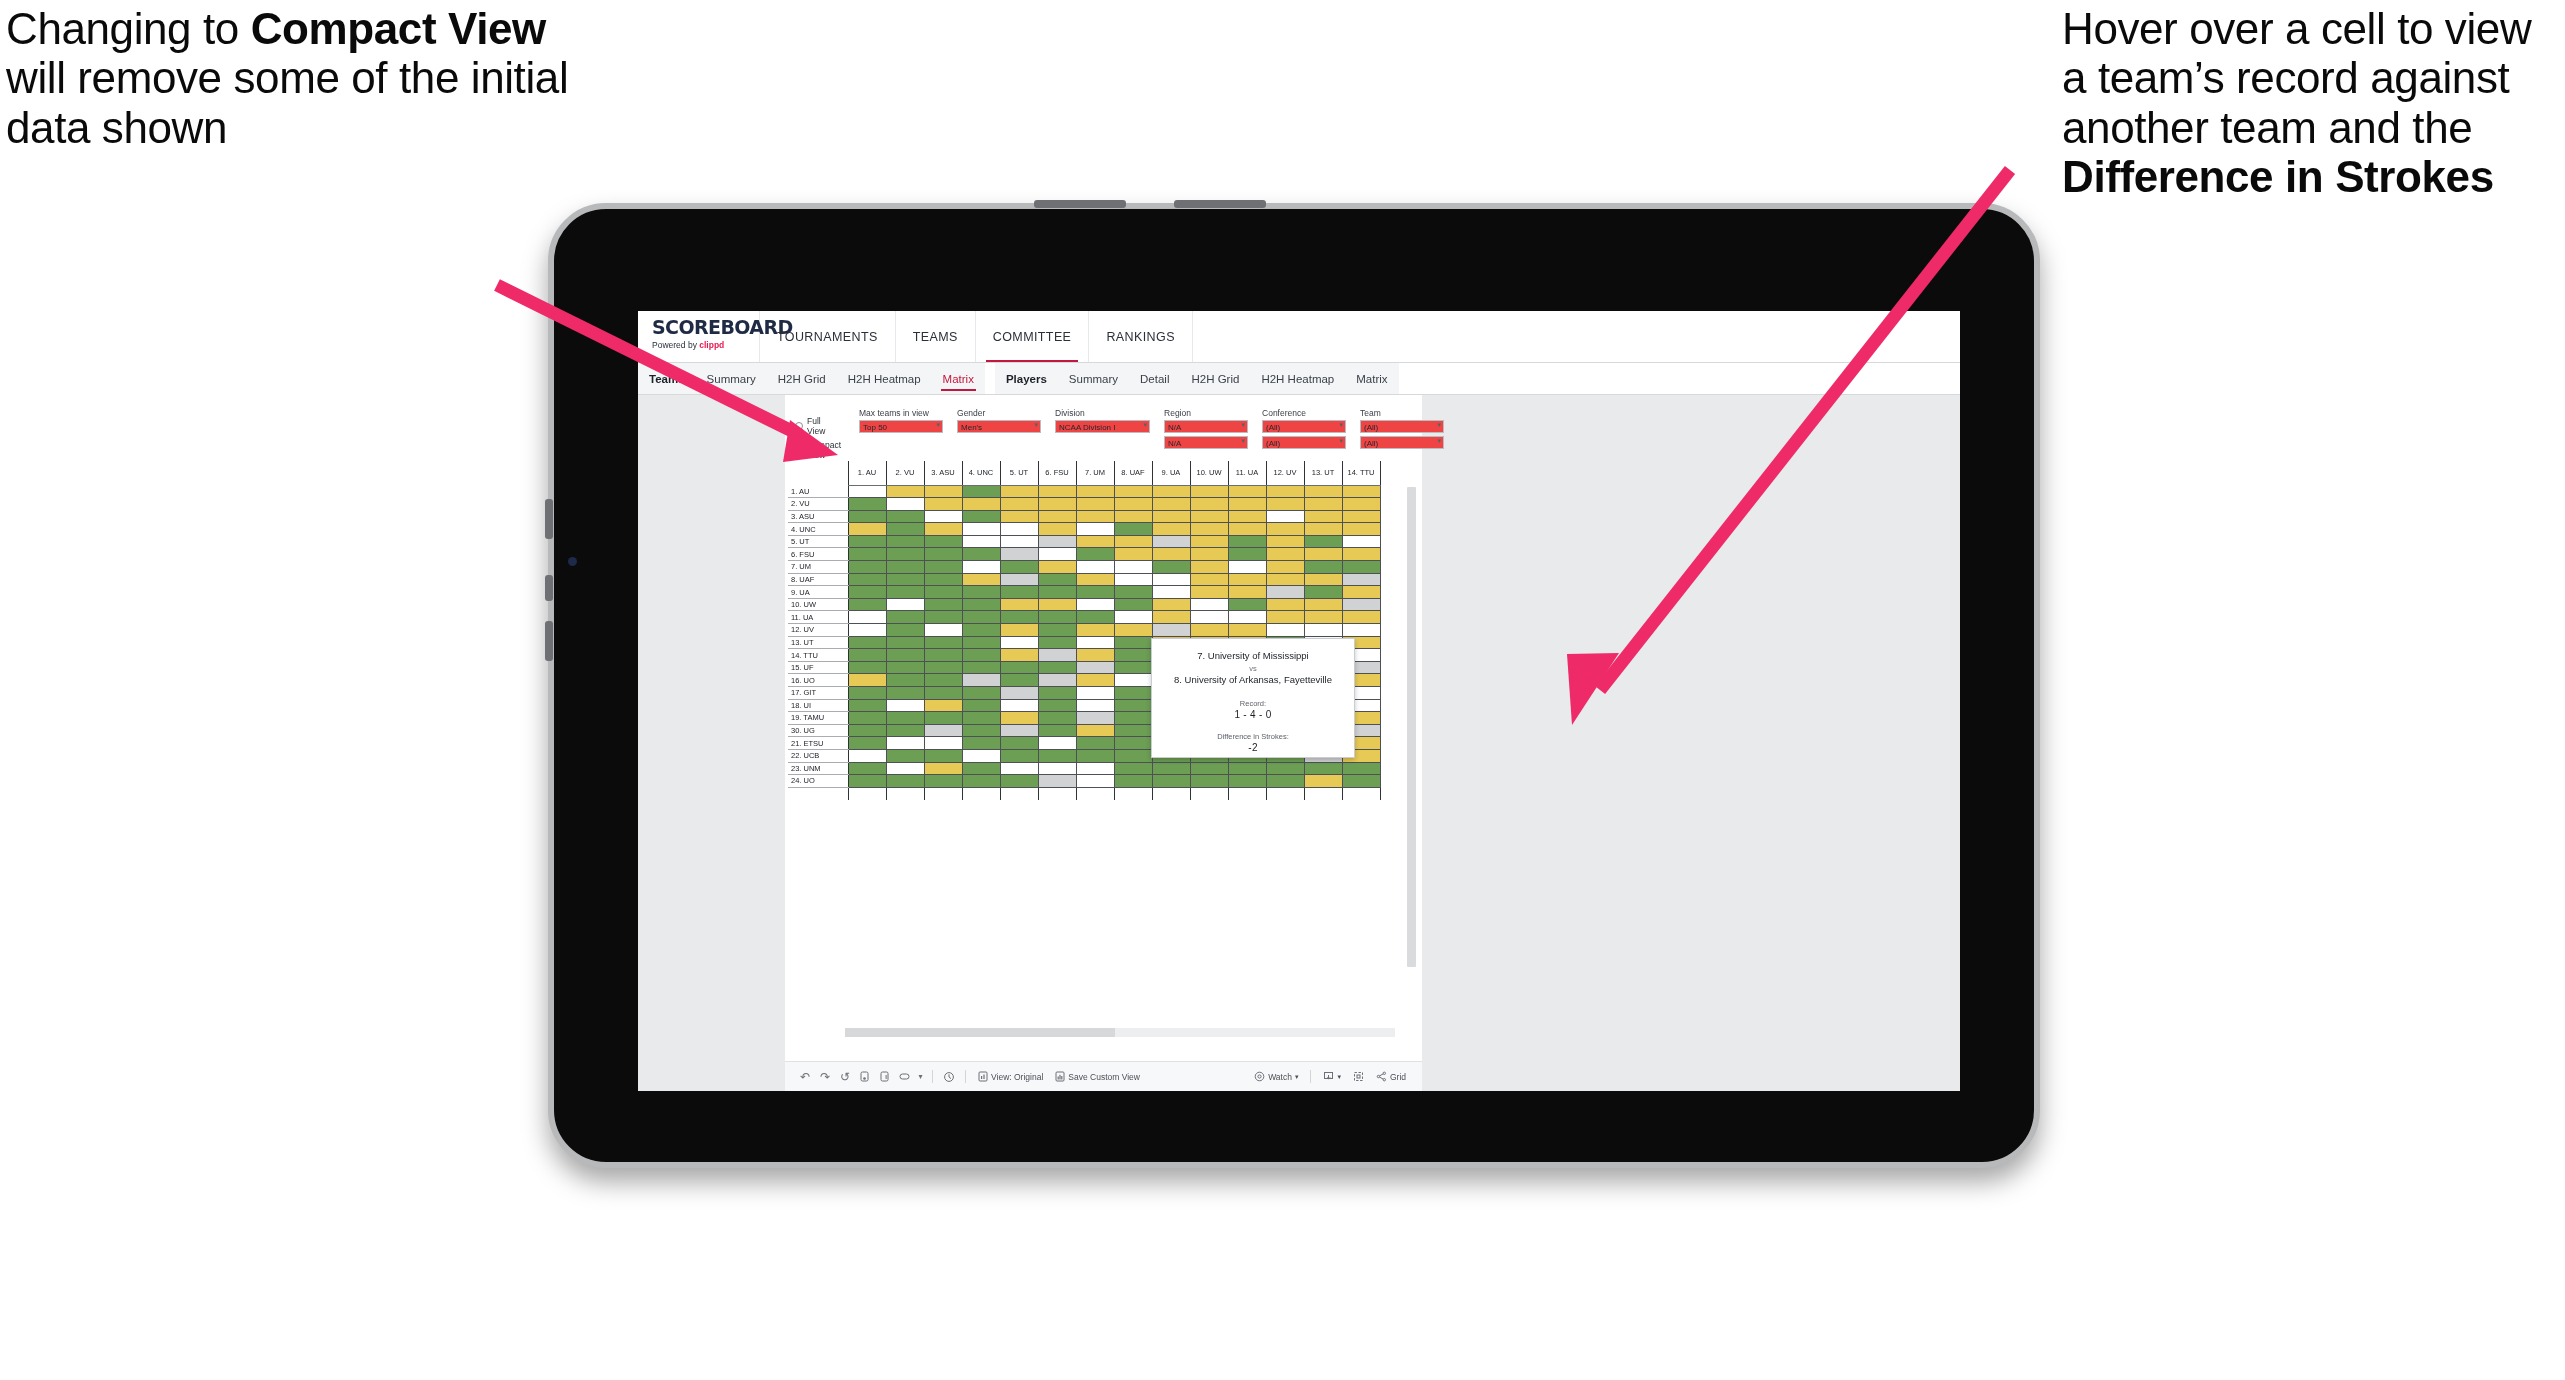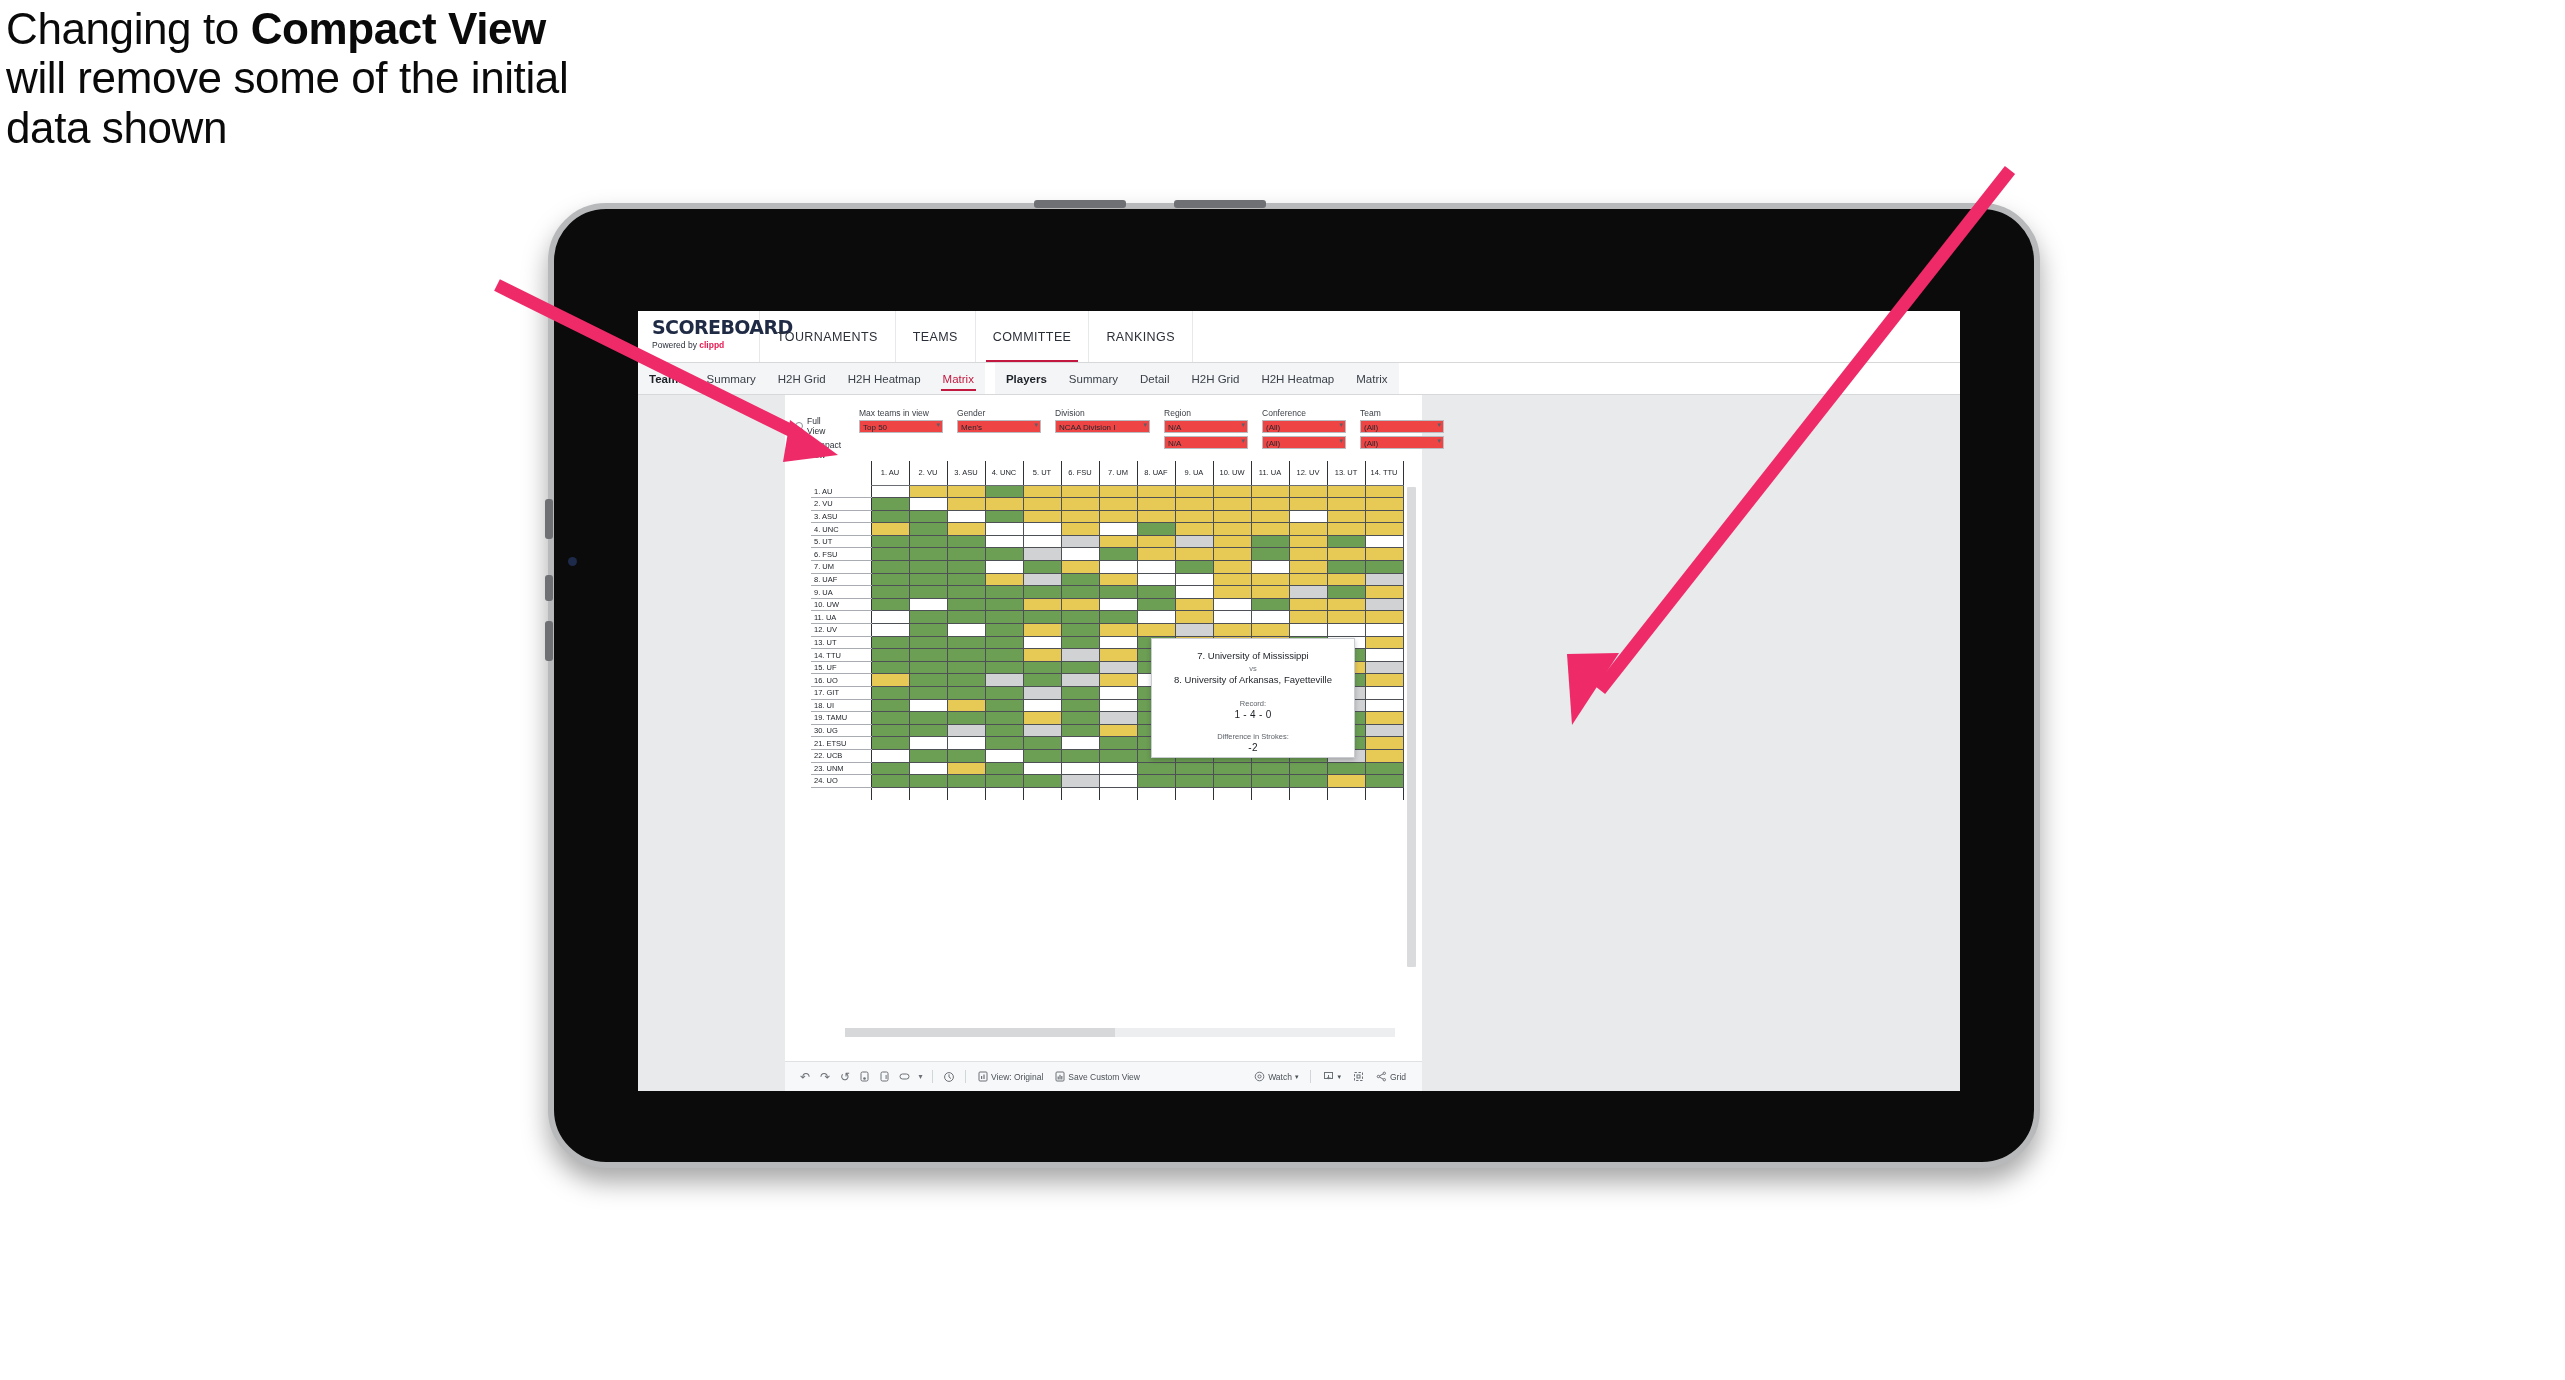--- a/index.html
+++ b/index.html
@@ -126,21 +126,21 @@
     width: 8px; height: 8px; border-radius: 50%; border: 1px solid #8d9197;
     background: #fff; margin-right: 4px; position: relative; flex: none;
   }
   .radio.on::after {
     content: ""; position: absolute; left: 1.5px; top: 1.5px;
     width: 3px; height: 3px; border-radius: 50%; background: #2a2e34;
   }
   .radio-label { font-size: 8.5px; color: #2b3037; }
 
   
-  #matrix-wrap { position: absolute; left: 26px; top: 66px; width: 617px; }
+  #matrix-wrap { position: absolute; left: 3px; top: 66px; width: 617px; }
   table.mtx { border-collapse: collapse; table-layout: fixed; }
   table.mtx th.corner { width: 60px; }
   table.mtx th.colh {
     width: 38px; height: 24px;
     font-size: 7.5px; font-weight: 400; color: #20242a;
     border-left: 1px solid #2f3338; border-right: 1px solid #2f3338;
     border-bottom: 1px solid #6a6e73;
     vertical-align: middle; text-align: center;
   }
   table.mtx td.rowh {
@@ -211,20 +211,23 @@
 </style>
 </head>
 <body>
 
 <div id="stage">
 
   <div id="annot-left" class="annot">
     <span>Changing to </span><b>Compact View</b><span> will remove some of the initial data shown</span>
   </div>
 
+  <div id="annot-right" class="annot">
+    <span>Hover over a cell to view a team’s record against another team and the </span><b>Difference in Strokes</b><span></span>
+  </div>
 
   <div id="tablet">
     <div class="tab-btn" id="btn-top1"></div>
     <div class="tab-btn" id="btn-top2"></div>
     <div class="tab-btn" id="btn-side1"></div>
     <div class="tab-btn" id="btn-side2"></div>
     <div class="tab-btn" id="btn-side3"></div>
     <div class="tab-btn" id="cam-dot"></div>
 
     <div id="screen">

